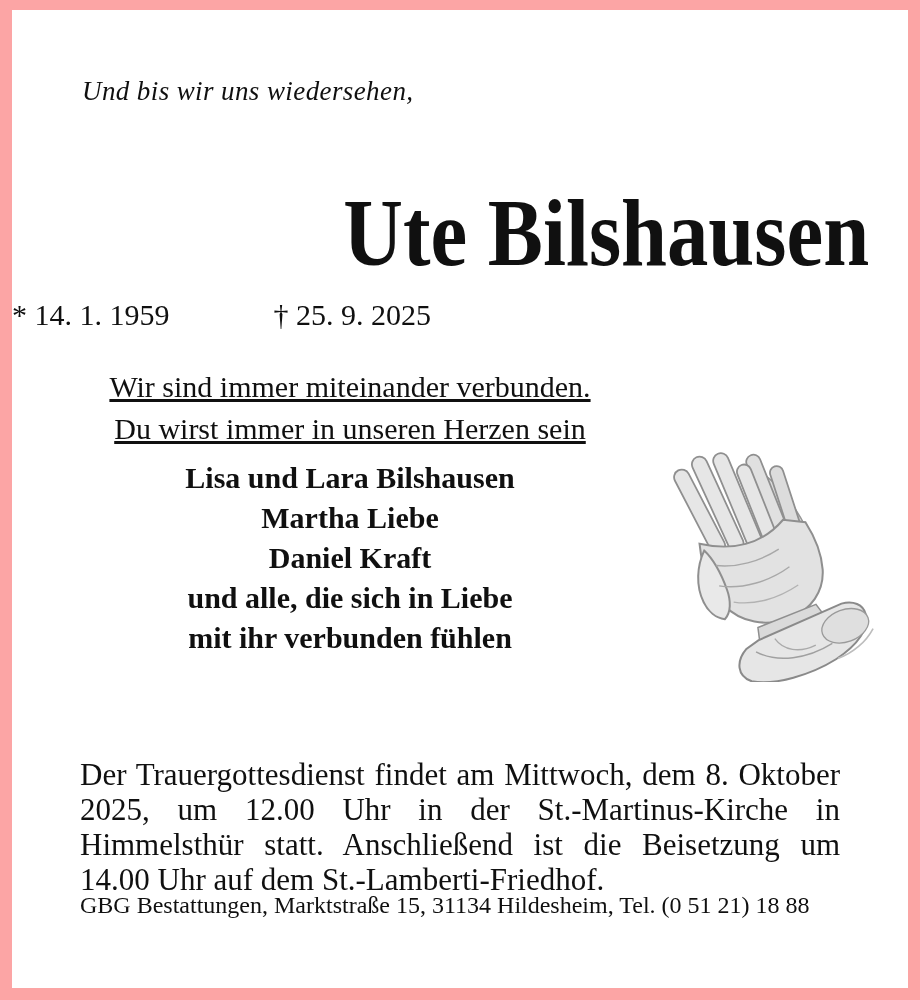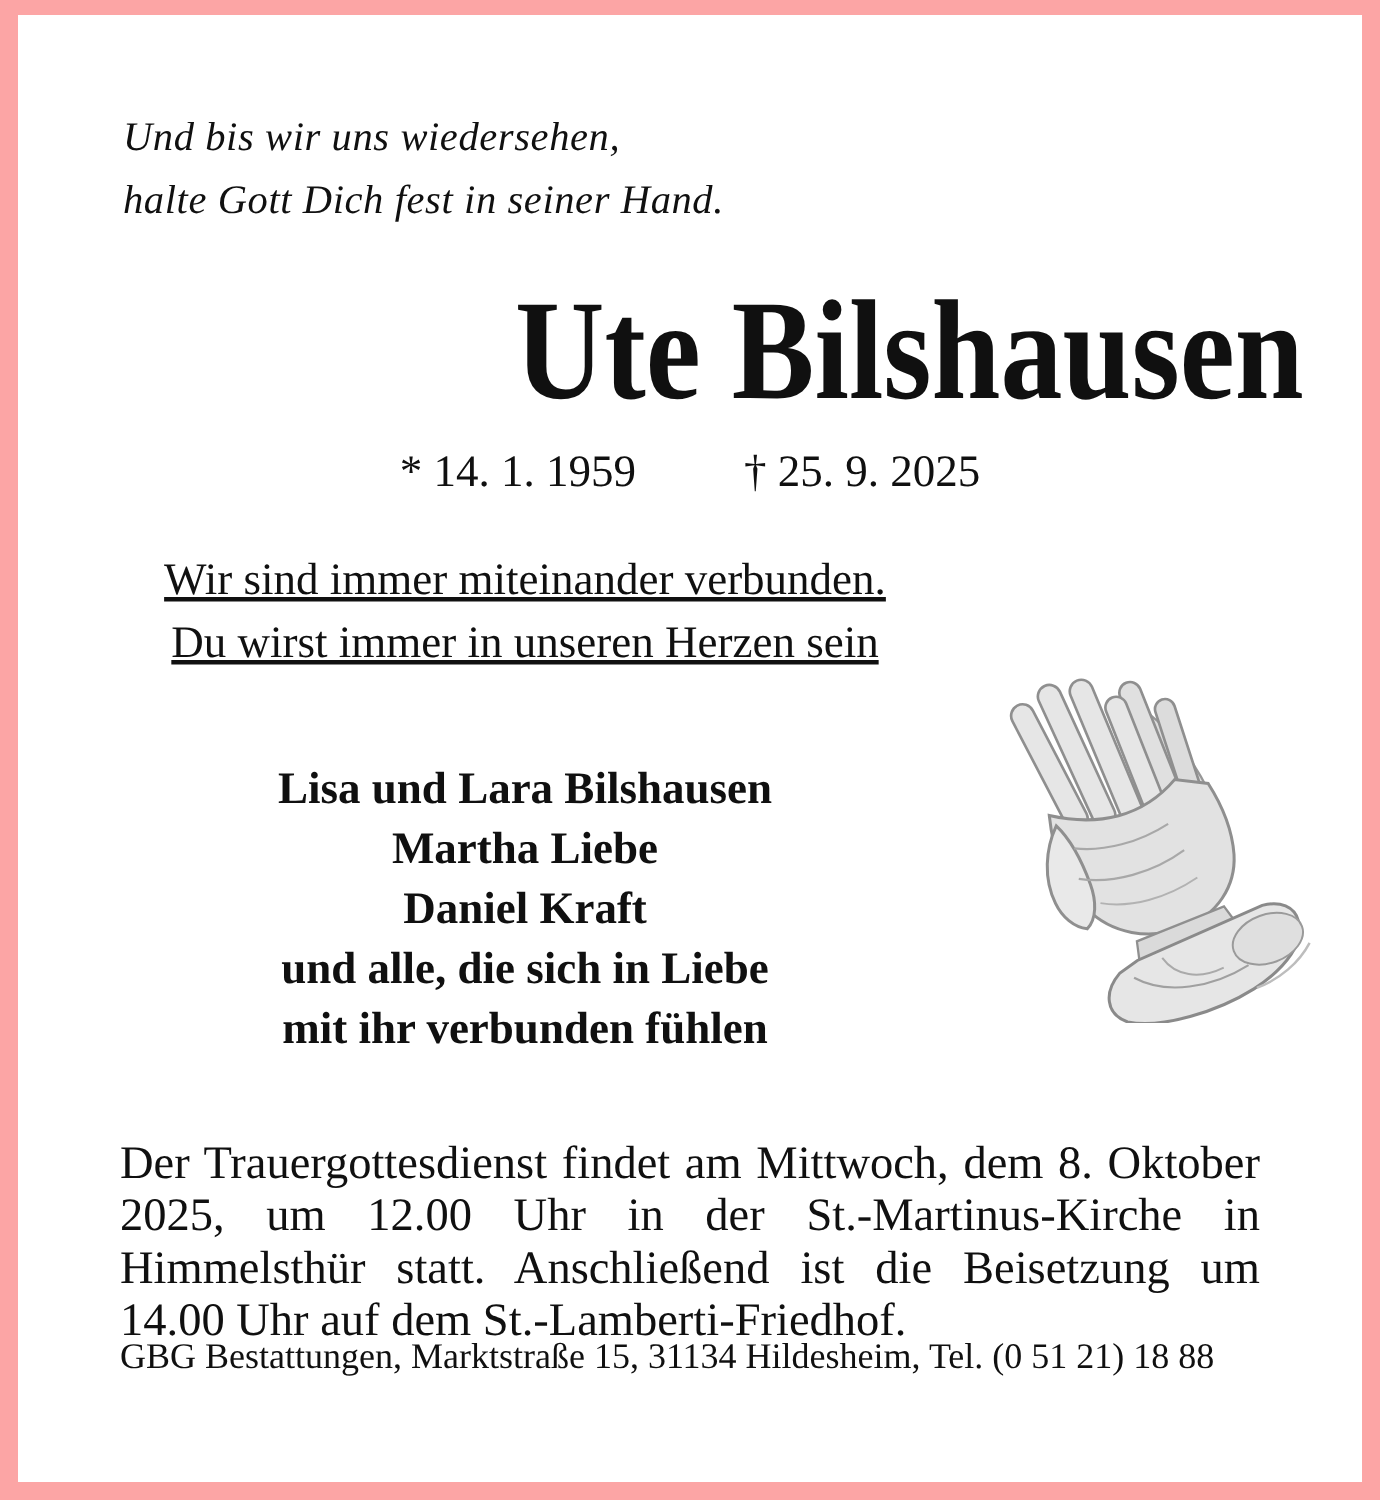--- a/index.html
+++ b/index.html
@@ -36,22 +36,22 @@
     font-weight: bold;
     line-height: 1;
     transform: scaleX(0.87);
     transform-origin: 50% 50%;
     white-space: nowrap;
   }
   .dates {
     position: absolute;
     left: 0; right: 0; top: 288px;
     display: flex;
-    justify-content: center;
-    gap: 72px;
+    justify-content: flex-start;
+    gap: 104px;
     font-size: 30px;
   }
   .intro {
     position: absolute;
     left: 68px; top: 356px;
     width: 540px;
     text-align: center;
     font-size: 30px;
     line-height: 42px;
     white-space: nowrap;
@@ -59,21 +59,20 @@
   }
   .mourners {
     position: absolute;
     left: 68px; top: 448px;
     width: 540px;
     text-align: center;
     font-size: 30px;
     font-weight: bold;
     line-height: 40px;
     white-space: nowrap;
-    margin-top: 48px;
   }
   .hands {
     position: absolute;
     left: 632px; top: 420px;
     width: 238px; height: 252px;
   }
   .service {
     position: absolute;
     left: 68px; right: 68px; top: 716px;
     font-size: 31px;
@@ -89,21 +88,20 @@
   }
 </style>
 </head>
 <body>
 
 <div class="page">
   <div class="inner">
 
     <div class="quote">
       <div>Und bis wir uns wiedersehen,</div>
-      <div>halte Gott Dich fest in seiner Hand.</div>
     </div>
 
     <div class="name-wrap">
       <span class="name">Ute Bilshausen</span>
     </div>
 
     <div class="dates">
       <span>* 14. 1. 1959</span>
       <span>† 25. 9. 2025</span>
     </div>

